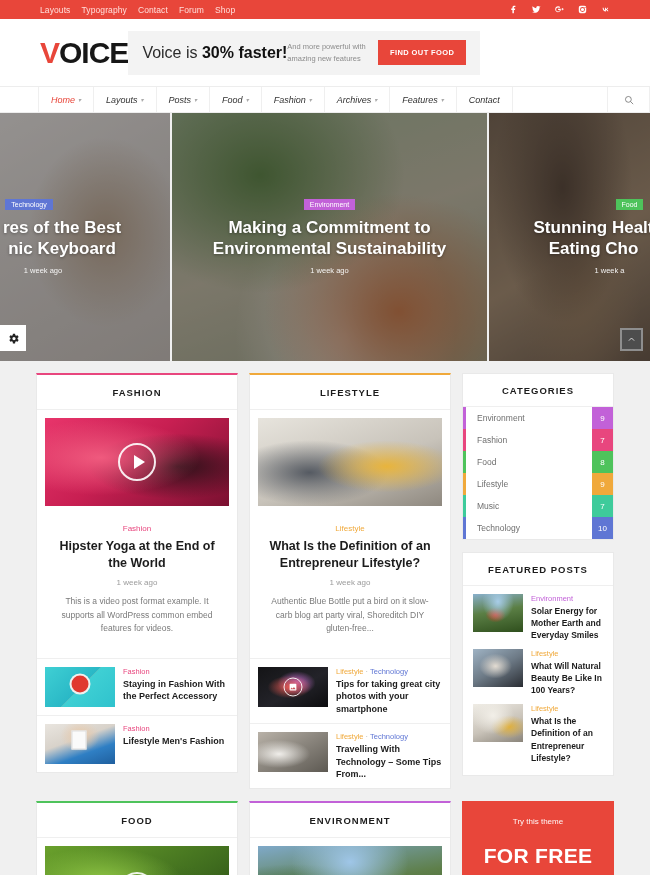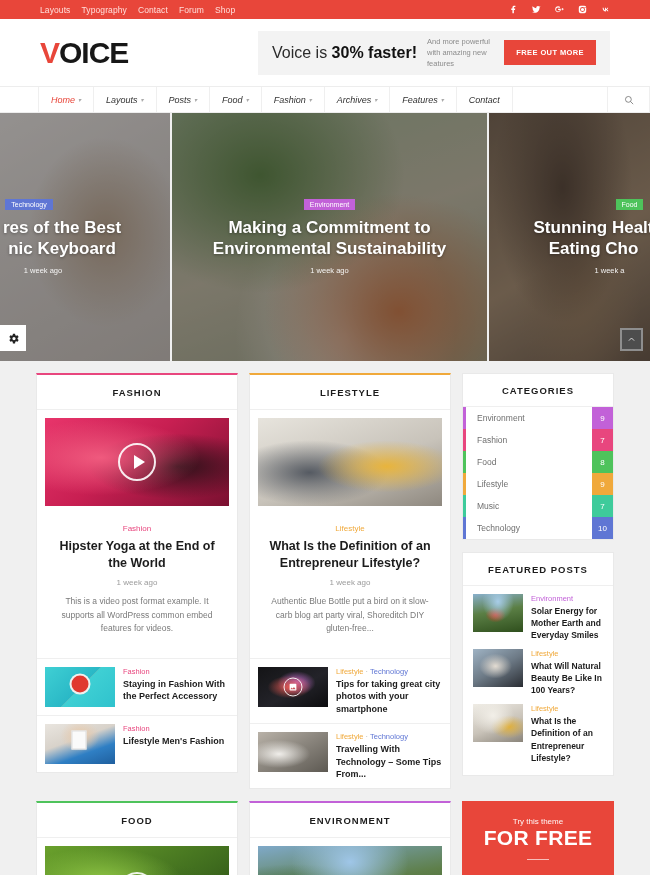--- a/index.html
+++ b/index.html
@@ -25,27 +25,27 @@
   .social span {
     color: #fff; font-size: 8.5px; font-weight: bold; line-height: 1;
     display: inline-flex; align-items: center; justify-content: center;
     width: 9px; height: 9px;
   }
   .social svg { width: 9px; height: 9px; fill: #fff; }
 
   
   .header {
     background: #fff; height: 67px; display: flex; align-items: center;
-    padding: 0 40px; justify-content: space-between;
+    padding: 0 40px; justify-content: flex-start;
   }
   .logo { font-size: 30px; font-weight: bold; letter-spacing: -1px; color: #171717; }
   .logo .v { color: #e8463a; }
   .banner {
     background: #f3f3f3; width: 352px; height: 44px; display: flex;
-    align-items: center; padding: 0 14px; gap: 10px;
+    align-items: center; padding: 0 14px; 
   }
   .banner-head { font-size: 16px; color: #2b2b2b; white-space: nowrap; }
   .banner-head b { font-weight: bold; color: #111; }
   .banner-sub { font-size: 7.5px; color: #8c8c8c; line-height: 1.5; flex: 1; }
   .banner-btn {
     background: #e8463a; color: #fff; font-size: 7.5px; font-weight: bold;
     letter-spacing: .4px; padding: 8px 12px; border: none; white-space: nowrap;
     cursor: pointer;
   }
 
@@ -287,21 +287,21 @@
       linear-gradient(160deg,#efece5 0%,#c9c3b9 55%,#8a847a 100%);
   }
   .feat-body { flex: 1; min-width: 0; }
   .feat-cat { font-size: 7.5px; display: block; margin-bottom: 2px; }
   .feat-title { font-size: 8.5px; font-weight: bold; color: #1c1c1c; line-height: 1.42; }
 
   .promo {
     background: #e8463a; color: #fff; text-align: center; padding: 16px 14px 18px;
   }
   .promo-pre { font-size: 8px; opacity: .95; }
-  .promo-big { font-size: 21px; font-weight: bold; letter-spacing: .3px; margin-top: 0; }
+  .promo-big { font-size: 21px; font-weight: bold; letter-spacing: .3px; margin-top: 18px; }
   .promo-rule { width: 22px; height: 1px; background: rgba(255,255,255,.65); margin: 9px auto; }
   .promo-sub { font-size: 8px; line-height: 1.6; opacity: .96; }
 
   .to-top {
     position: absolute; right: 7px; top: 328px; width: 23px; height: 23px;
     background: #4d4d4d; border: 2px solid #8e8e8e; display: flex;
     align-items: center; justify-content: center; cursor: pointer; z-index: 8;
   }
   .to-top svg { width: 9px; height: 9px; stroke: #fff; fill: none; stroke-width: 2; }
 
@@ -349,21 +349,21 @@
           </svg>
         </span>
     </div>
   </div>
 
   <div class="header">
     <div class="logo"><span class="v">V</span><span>OICE</span></div>
     <div class="banner">
       <div class="banner-head"><span>Voice is </span><b>30% faster!</b></div>
       <div class="banner-sub">And more powerful with amazing new features</div>
-      <button class="banner-btn">FREE OUT MORE</button>
+      <button class="banner-btn">FIND OUT FOOD</button>
     </div>
   </div>
 
   <div class="nav">
     <div class="nav-item">
         <span>Home</span>
         <span class="caret">▾</span>
       </div>
     <div class="nav-item">
         <span>Layouts</span>

